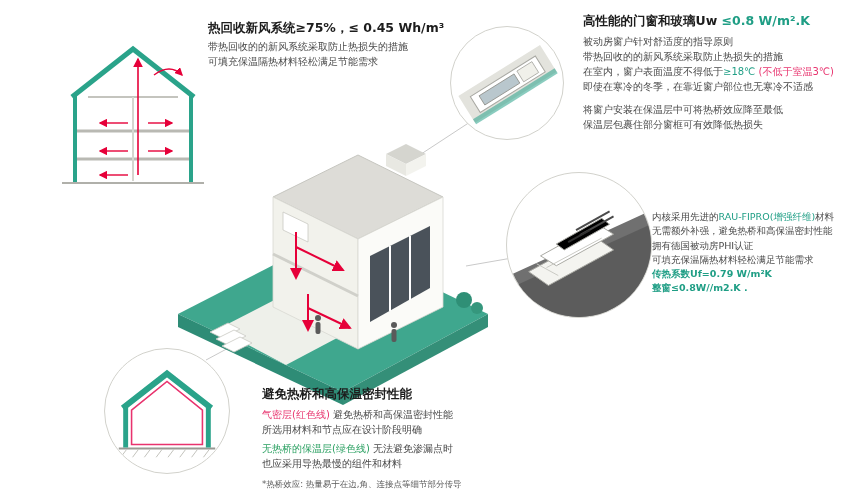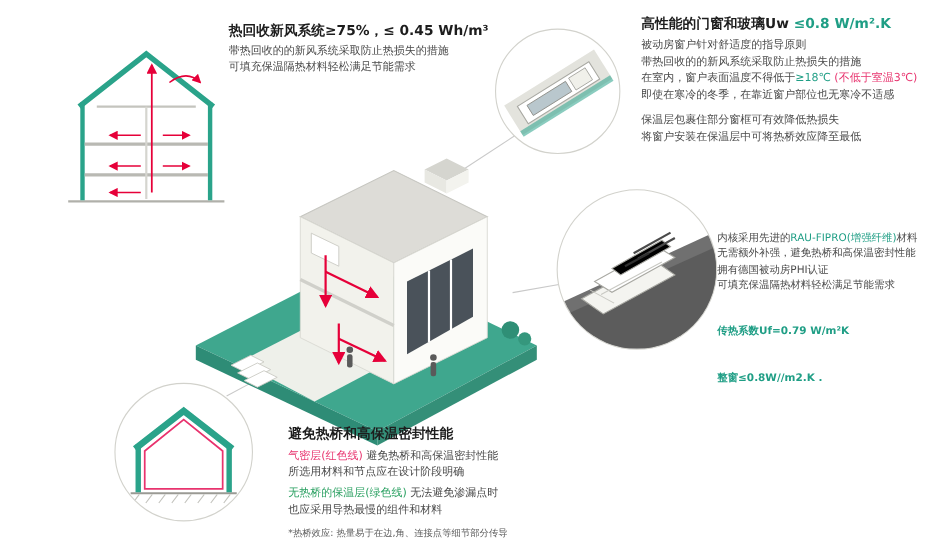--- a/index.html
+++ b/index.html
@@ -6,21 +6,21 @@
   body{font-family:"DejaVu Sans","Liberation Sans",sans-serif;color:#3a3a3a;}
   .canvas{position:relative;width:840px;height:492px;background:#ffffff;overflow:hidden;padding-left:32px;}
   .abs{position:absolute;}
   .block .title{font-size:12.5px;font-weight:bold;color:#1d1d1d;line-height:1.3;}
   .block .body{font-size:10px;color:#4a4a4a;line-height:1.5;}
   .block .body .ln{display:block;white-space:nowrap;}
   .gap{display:block;height:8px;}
   .t-teal{color:#1f9e85;}
   .t-magenta{color:#e8336e;}
   .t-green{color:#2aa061;}
-  .t-bold{font-weight:bold;margin-top:28px;}
+  .t-bold{font-weight:bold;}
   .hrv{left:208px;top:20px;width:265px;}
   .windows{left:583px;top:13px;width:278px;}
   .profile{left:652px;top:210px;width:212px;}
   .profile .body{font-size:9.5px;}
   .thermal{left:262px;top:386px;width:310px;}
   .thermal .note{font-size:8.5px;color:#5a5a5a;margin-top:8px;white-space:nowrap;}
   .circle{position:absolute;border-radius:50%;border:1px solid #d2d2cc;background:#ffffff;overflow:hidden;box-sizing:border-box;}
   .circle svg{display:block;width:100%;height:100%;}
   .c-window{left:450px;top:26px;width:114px;height:114px;}
   .c-profile{left:506px;top:172px;width:146px;height:146px;}
@@ -170,22 +170,22 @@
   <div class="abs block windows">
     <div class="title">
       <span>高性能的门窗和玻璃Uw </span><span class="t-teal">≤0.8 W/m².K</span>
     </div>
     <div class="body" style="margin-top:5px;">
       <span class="ln">被动房窗户针对舒适度的指导原则</span>
       <span class="ln">带热回收的的新风系统采取防止热损失的措施</span>
       <span class="ln"><span>在室内，窗户表面温度不得低于</span><span class="t-teal">≥18℃ </span><span class="t-magenta">(不低于室温3℃)</span></span>
       <span class="ln">即使在寒冷的冬季，在靠近窗户部位也无寒冷不适感</span>
       <span class="gap"></span>
+      <span class="ln">将窗户安装在保温层中可将热桥效应降至最低</span>
       <span class="ln">保温层包裹住部分窗框可有效降低热损失</span>
-      <span class="ln">将窗户安装在保温层中可将热桥效应降至最低</span>
     </div>
   </div>
 
   <div class="abs block profile">
     <div class="body">
       <span class="ln"><span>内核采用先进的</span><span class="t-teal">RAU-FIPRO(增强纤维)</span><span>材料</span></span>
       <span class="ln">无需额外补强，避免热桥和高保温密封性能</span>
       <span class="ln">拥有德国被动房PHI认证</span>
       <span class="ln">可填充保温隔热材料轻松满足节能需求</span>
       <span class="ln t-teal t-bold">传热系数Uf=0.79 W/m²K</span>

